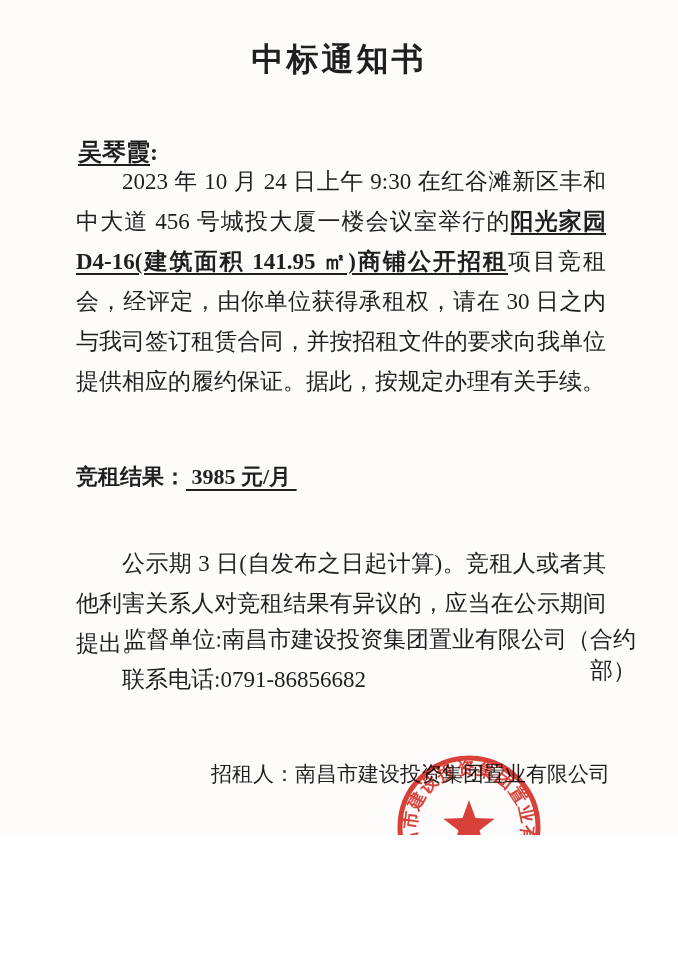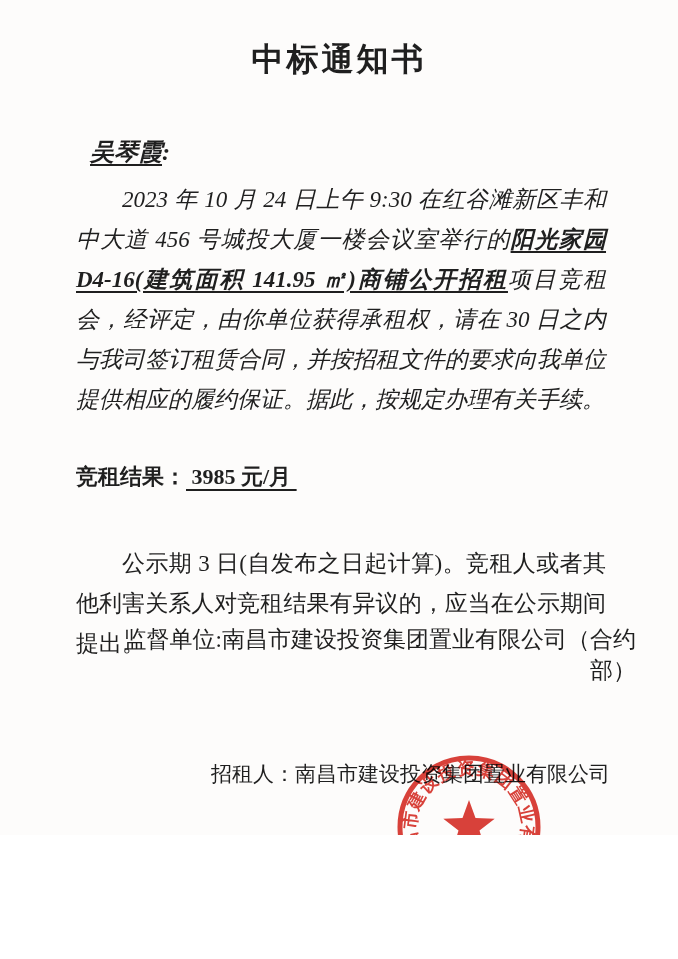--- a/index.html
+++ b/index.html
@@ -22,40 +22,39 @@
     left: 0;
     width: 100%;
     text-align: center;
     font-size: 32px;
     font-weight: bold;
     letter-spacing: 3px;
   }
   .recipient {
     position: absolute;
     top: 136px;
-    left: 90px;
+    left: 78px;
     font-size: 24px;
     font-weight: bold;
-    font-style: italic;
   }
   .recipient .name {
     text-decoration: underline;
     text-underline-offset: 4px;
   }
   .body-para {
     position: absolute;
     left: 76px;
     width: 530px;
     font-size: 23px;
     line-height: 40px;
     text-align: justify;
     text-indent: 2em;
     margin: 0;
   }
-  .para-main { top: 180px; font-style: italic; }
+  .para-main { top: 162px; }
   .bold-underline {
     font-weight: bold;
     text-decoration: underline;
     text-underline-offset: 4px;
   }
   .result-line {
     position: absolute;
     top: 462px;
     left: 76px;
     font-size: 22px;
@@ -115,20 +114,21 @@
   <p class="body-para para-main"><span>2023 年 10 月 24 日上午 9:30 在红谷滩新区丰和中大道 456 号城投大厦一楼会议室举行的</span><span class="bold-underline">阳光家园 D4-16(建筑面积 141.95 ㎡)商铺公开招租</span><span>项目竞租会，经评定，由你单位获得承租权，请在 30 日之内与我司签订租赁合同，并按招租文件的要求向我单位提供相应的履约保证。据此，按规定办理有关手续。</span></p>
 
   <div class="result-line">
     <span>竞租结果：</span><span class="result-value"> 3985 元/月 </span>
   </div>
 
   <p class="body-para para-notice">公示期 3 日(自发布之日起计算)。竞租人或者其他利害关系人对竞租结果有异议的，应当在公示期间提出。</p>
 
   <p class="info-line supervisor-line">监督单位:南昌市建设投资集团置业有限公司（合约部）</p>
 
+  <p class="info-line phone-line">联系电话:0791-86856682</p>
 
   <div class="footer-lessor">招租人：南昌市建设投资集团置业有限公司</div>
 
 
   <svg class="seal" viewBox="0 0 152 152">
     <defs>
       <path id="seal-company-arc" d="M 38.5 113.5 A 53 53 0 1 1 113.5 113.5" fill="none"></path>
       <path id="seal-code-arc" d="M 24.9 105.5 A 59 59 0 0 0 127.1 105.5" fill="none"></path>
     </defs>
     <circle cx="76" cy="76" r="69" fill="none" stroke="#d5281f" stroke-width="5"></circle>

